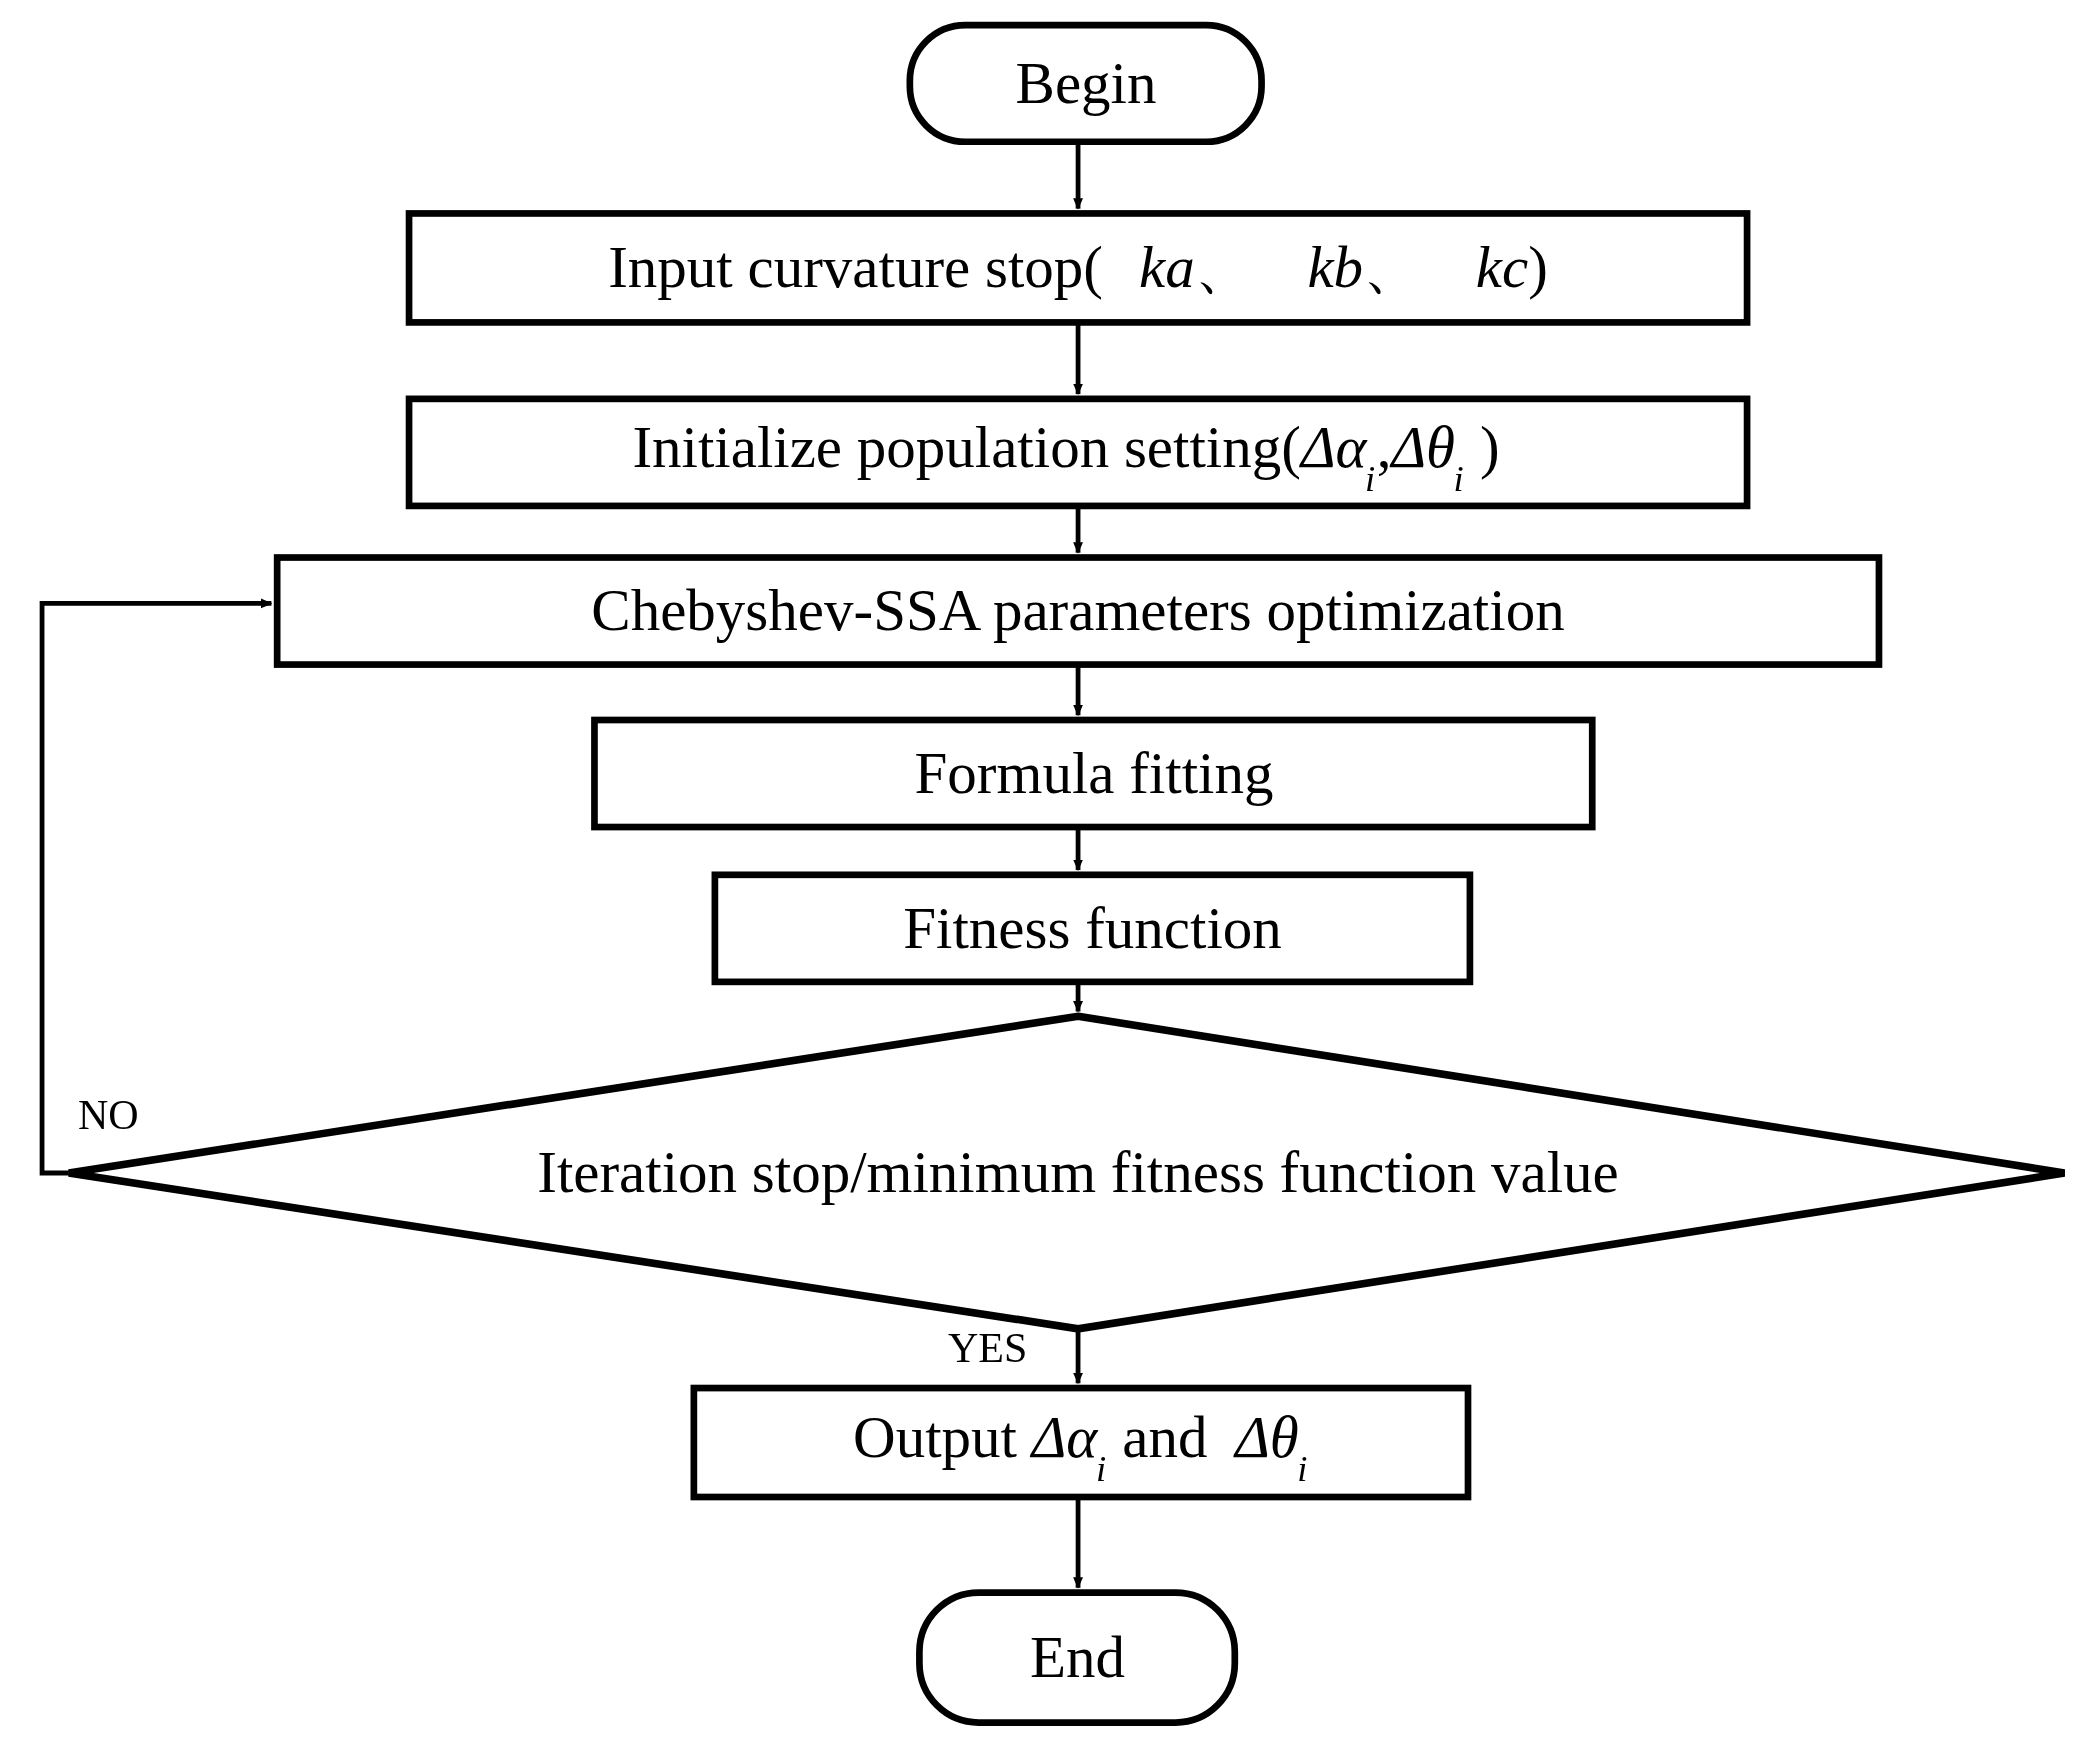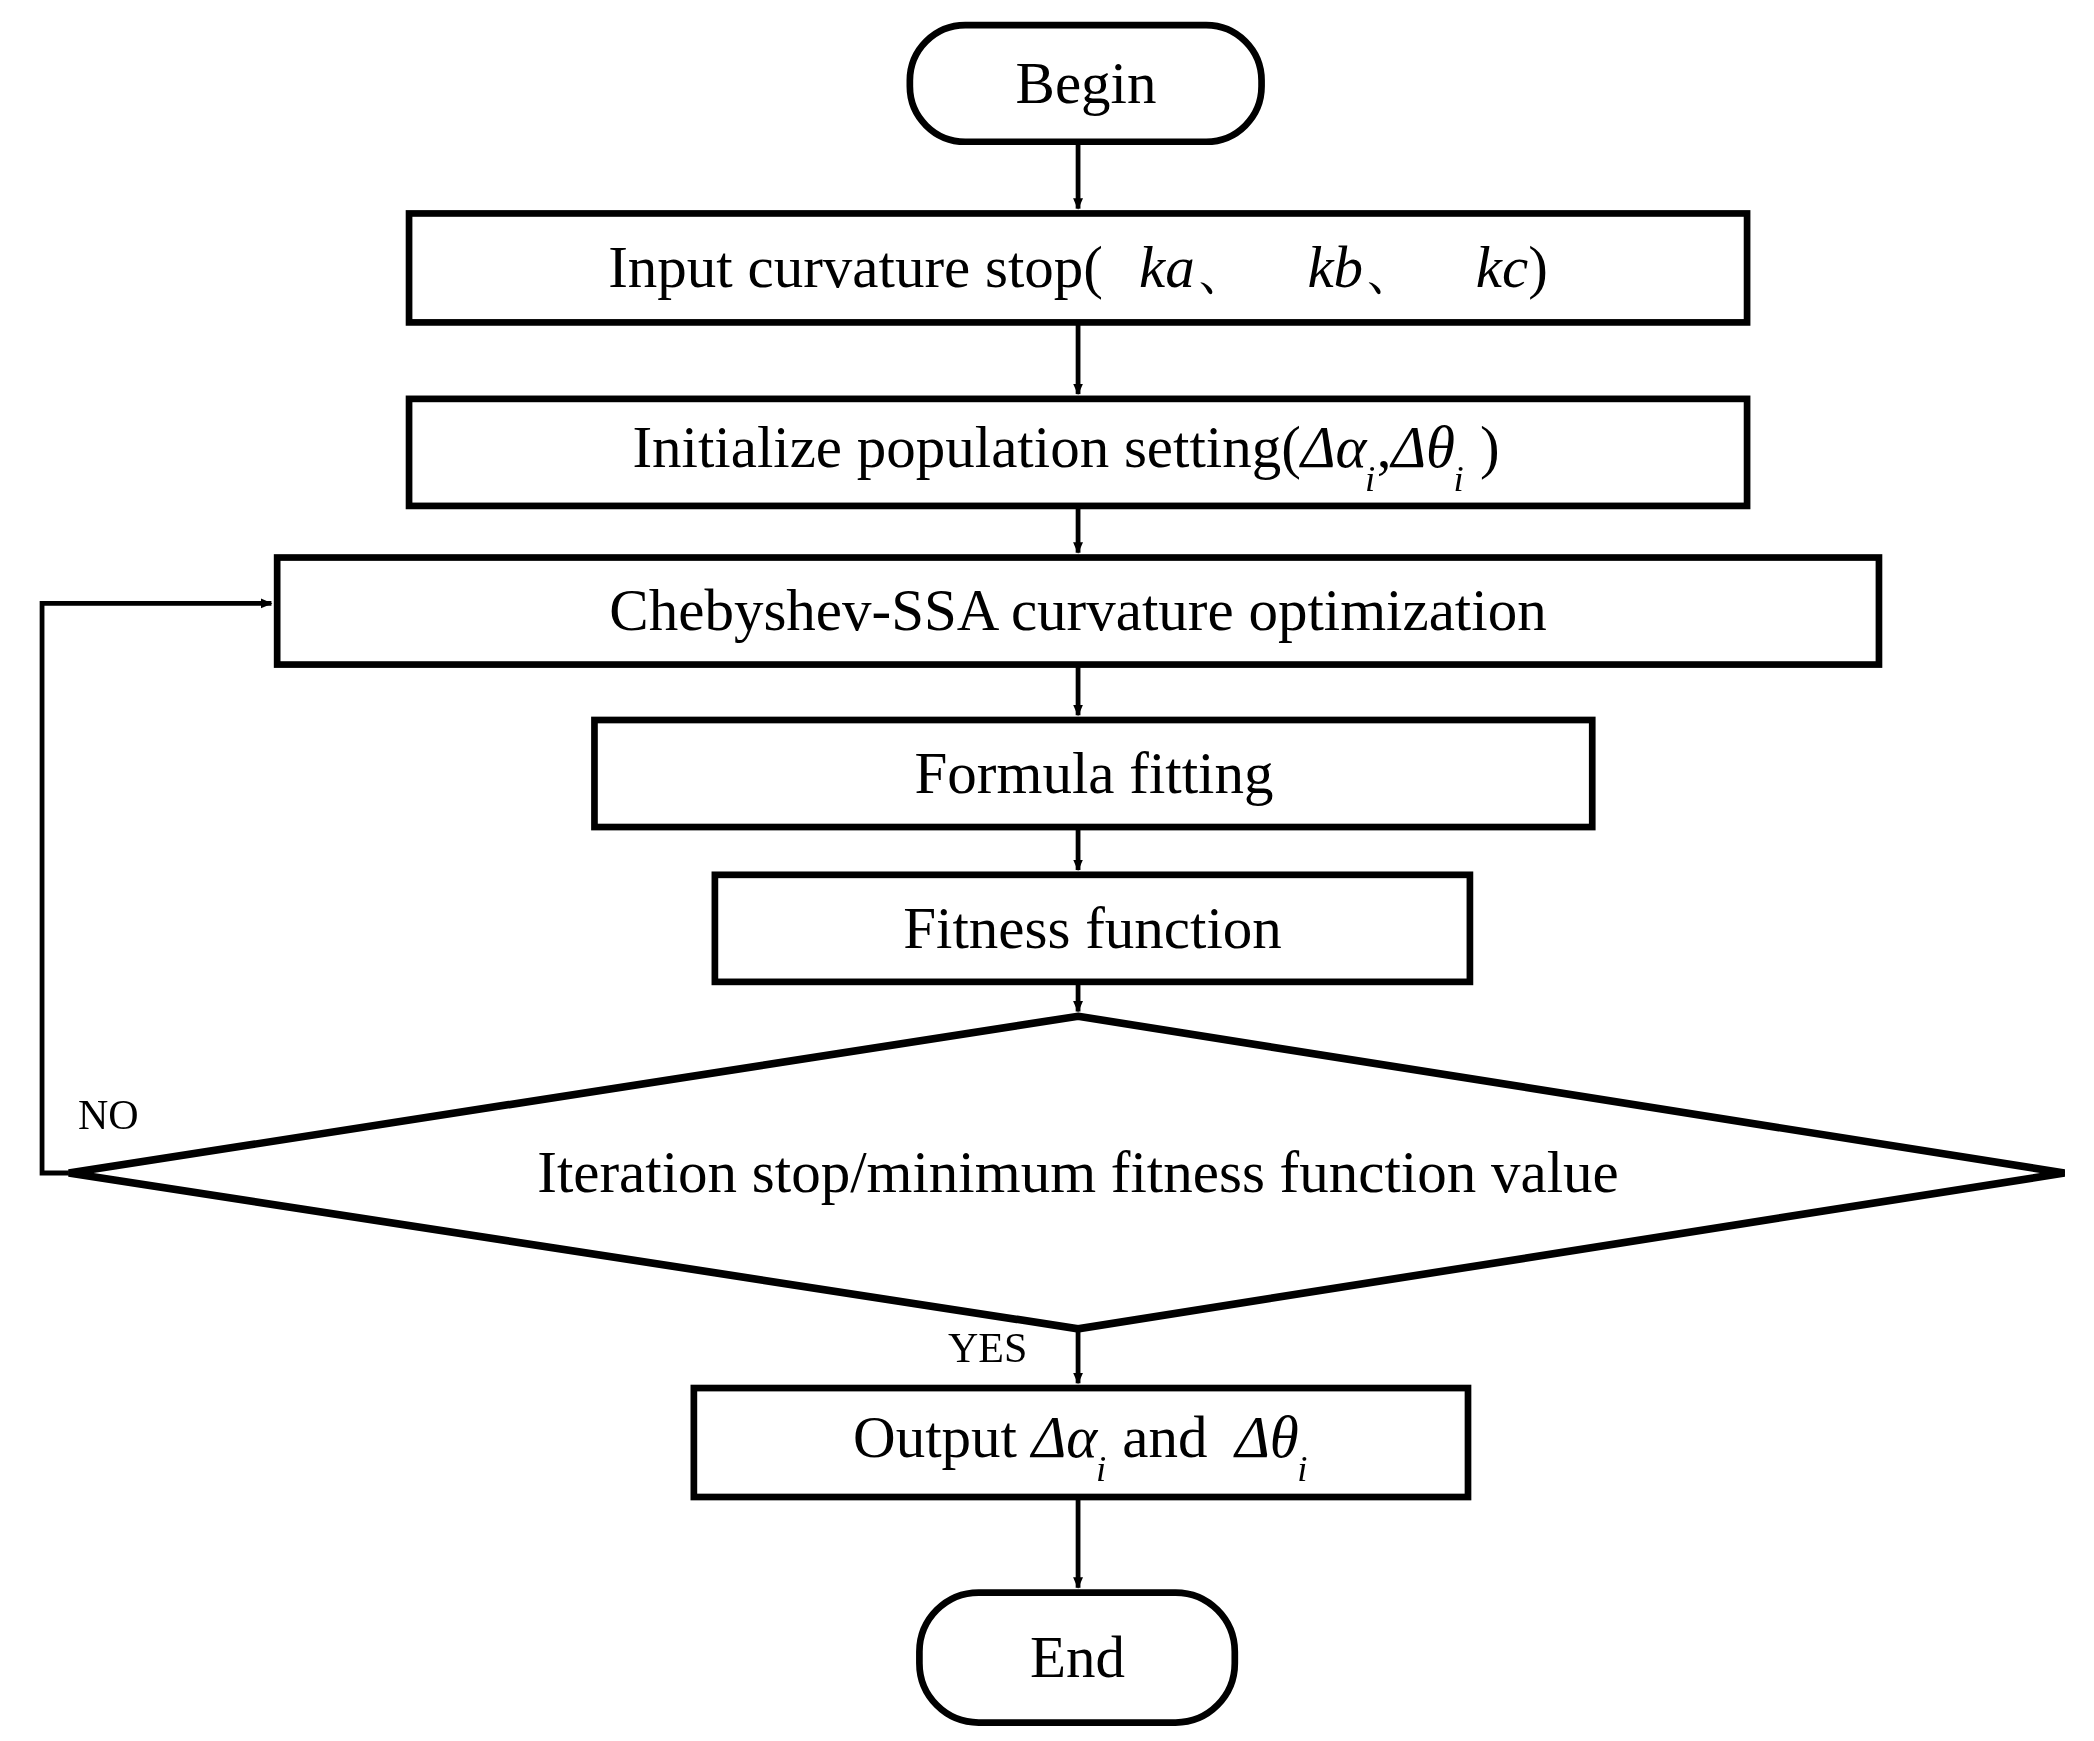--- a/index.html
+++ b/index.html
@@ -112,21 +112,21 @@
 
   <div class="node-label" style="left:409px; top:213px; width:1338px; height:109px;">
     <span><span>Input curvature stop(</span><span class="it">ka</span><span>、</span><span class="sp-m"></span><span class="it">kb</span><span>、</span><span class="sp-m"></span><span class="it">kc</span><span>)</span></span>
   </div>
 
   <div class="node-label" style="left:397px; top:399px; width:1338px; height:107px;">
     <span><span>Initialize population setting(</span><span class="gk">Δα</span><span class="sub">i</span><span>,</span><span class="gk">Δθ</span><span class="sub">i</span><span> )</span></span>
   </div>
 
   <div class="node-label" style="left:277px; top:557px; width:1602px; height:107px;">
-    <span>Chebyshev-SSA curvature optimization</span>
+    <span>Chebyshev-SSA parameters optimization</span>
   </div>
 
   <div class="node-label" style="left:595px; top:720px; width:998px; height:107px;">
     <span>Formula fitting</span>
   </div>
 
   <div class="node-label" style="left:715px; top:875px; width:755px; height:107px;">
     <span>Fitness function</span>
   </div>
 

